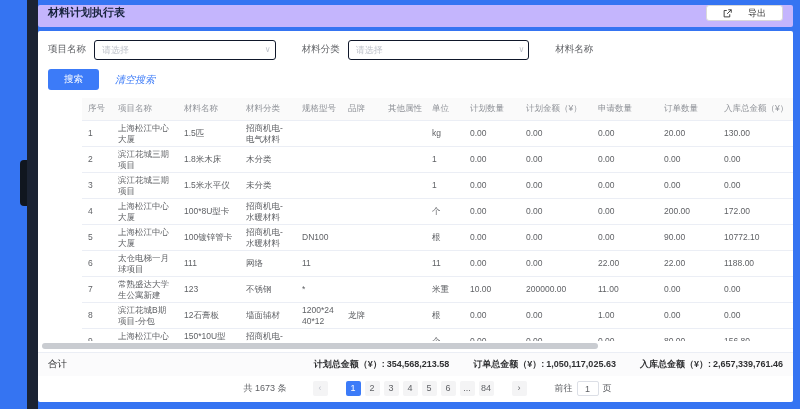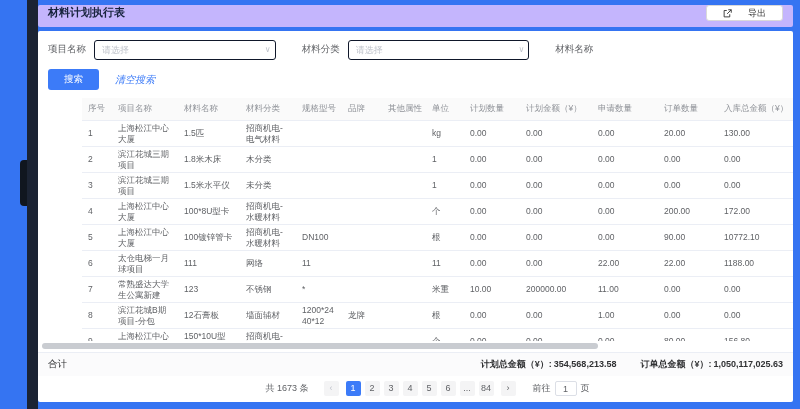--- a/index.html
+++ b/index.html
@@ -47,21 +47,21 @@
   .scrollbar { height:9px; position:relative; margin:1px 2px; }
   .scroll-thumb { position:absolute; left:2px; top:1px; height:6px; width:74%; background:#c9ccd1; border-radius:3px; cursor:pointer; }
 
   .summary { display:flex; align-items:center; background:#fbfbfc; border-top:1px solid #ebeef5; padding:5px 10px; font-size:9px; }
   .sum-total-label { color:#303133; font-weight:normal; font-size:9.5px; }
   .sum-items { margin-left:auto; display:flex; gap:24px; }
   .sum-item { white-space:nowrap; }
   .sum-label { color:#303133; font-weight:600; }
   .sum-value { color:#303133; font-weight:700; margin-left:2px; }
 
-  .pagination { display:flex; align-items:center; justify-content:center; gap:7px; padding:5px 0 6px; font-size:9px; color:#606266;margin-left:24px; }
+  .pagination { display:flex; align-items:center; justify-content:center; gap:18px; padding:5px 0 6px; font-size:9px; color:#606266;margin-left:24px; }
   .page-total { margin-right:8px; }
   .pages { display:flex; gap:4px; }
   .page, .pager-arrow { min-width:15px; height:15px; line-height:15px; text-align:center; background:#f4f4f5; border-radius:2px; color:#606266; padding:0 2px; cursor:pointer; }
   .page.active { background:#3c7bf8; color:#fff; }
   .pager-arrow.prev { color:#c0c4cc; }
   .goto { margin-left:10px; display:flex; align-items:center; gap:4px; }
   .goto input { width:22px; height:15px; border:1px solid #dcdfe6; border-radius:2px; text-align:center; font-size:9px; color:#606266; outline:none; }
 </style>
 </head>
 <body>
@@ -268,20 +268,21 @@
 
   <div class="scrollbar">
     <div class="scroll-thumb"></div>
   </div>
 
   <div class="summary">
     <span class="sum-total-label">合计</span>
     <span class="sum-items">
         <span class="sum-item"><span class="sum-label">计划总金额（¥）:</span><span class="sum-value">354,568,213.58</span></span>
         <span class="sum-item"><span class="sum-label">订单总金额（¥）:</span><span class="sum-value">1,050,117,025.63</span></span>
+        <span class="sum-item"><span class="sum-label">入库总金额（¥）:</span><span class="sum-value">2,657,339,761.46</span></span>
       </span>
   </div>
 
   <div class="pagination">
     <span class="page-total">共 1673 条</span>
     <span class="pager-arrow prev">‹</span>
     <span class="pages">
         <span class="page active">1</span>
         <span class="page">2</span>
         <span class="page">3</span>

